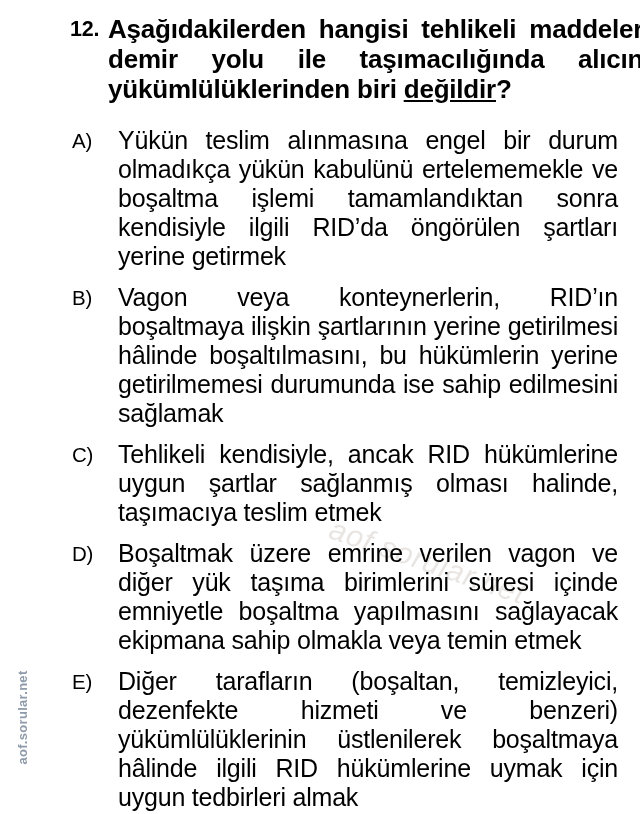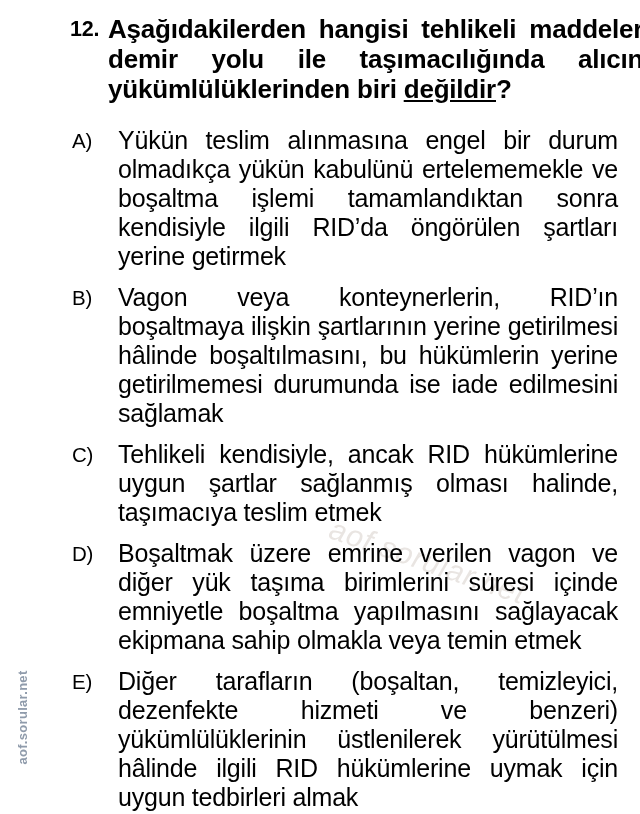--- a/index.html
+++ b/index.html
@@ -147,33 +147,33 @@
 
   <div class="options">
 
     <div class="option">
       <div class="option-letter">A)</div>
       <div class="option-text">Yükün teslim alınmasına engel bir durum olmadıkça yükün kabulünü ertelememekle ve boşaltma işlemi tamamlandıktan sonra kendisiyle ilgili RID’da öngörülen şartları yerine getirmek</div>
     </div>
 
     <div class="option">
       <div class="option-letter">B)</div>
-      <div class="option-text">Vagon veya konteynerlerin, RID’ın boşaltmaya ilişkin şartlarının yerine getirilmesi hâlinde boşaltılmasını, bu hükümlerin yerine getirilmemesi durumunda ise iade edilmesini sağlamak</div>
+      <div class="option-text">Vagon veya konteynerlerin, RID’ın boşaltmaya ilişkin şartlarının yerine getirilmesi hâlinde boşaltılmasını, bu hükümlerin yerine getirilmemesi durumunda ise sahip edilmesini sağlamak</div>
     </div>
 
     <div class="option">
       <div class="option-letter">C)</div>
       <div class="option-text">Tehlikeli kendisiyle, ancak RID hükümlerine uygun şartlar sağlanmış olması halinde, taşımacıya teslim etmek</div>
     </div>
 
     <div class="option">
       <div class="option-letter">D)</div>
       <div class="option-text">Boşaltmak üzere emrine verilen vagon ve diğer yük taşıma birimlerini süresi içinde emniyetle boşaltma yapılmasını sağlayacak ekipmana sahip olmakla veya temin etmek</div>
     </div>
 
     <div class="option">
       <div class="option-letter">E)</div>
-      <div class="option-text">Diğer tarafların (boşaltan, temizleyici, dezenfekte hizmeti ve benzeri) yükümlülüklerinin üstlenilerek yürütülmesi hâlinde ilgili RID hükümlerine uymak için uygun tedbirleri almak</div>
+      <div class="option-text">Diğer tarafların (boşaltan, temizleyici, dezenfekte hizmeti ve benzeri) yükümlülüklerinin üstlenilerek boşaltmaya hâlinde ilgili RID hükümlerine uymak için uygun tedbirleri almak</div>
     </div>
 
   </div>
 
 </div>
 
 </body></html>

